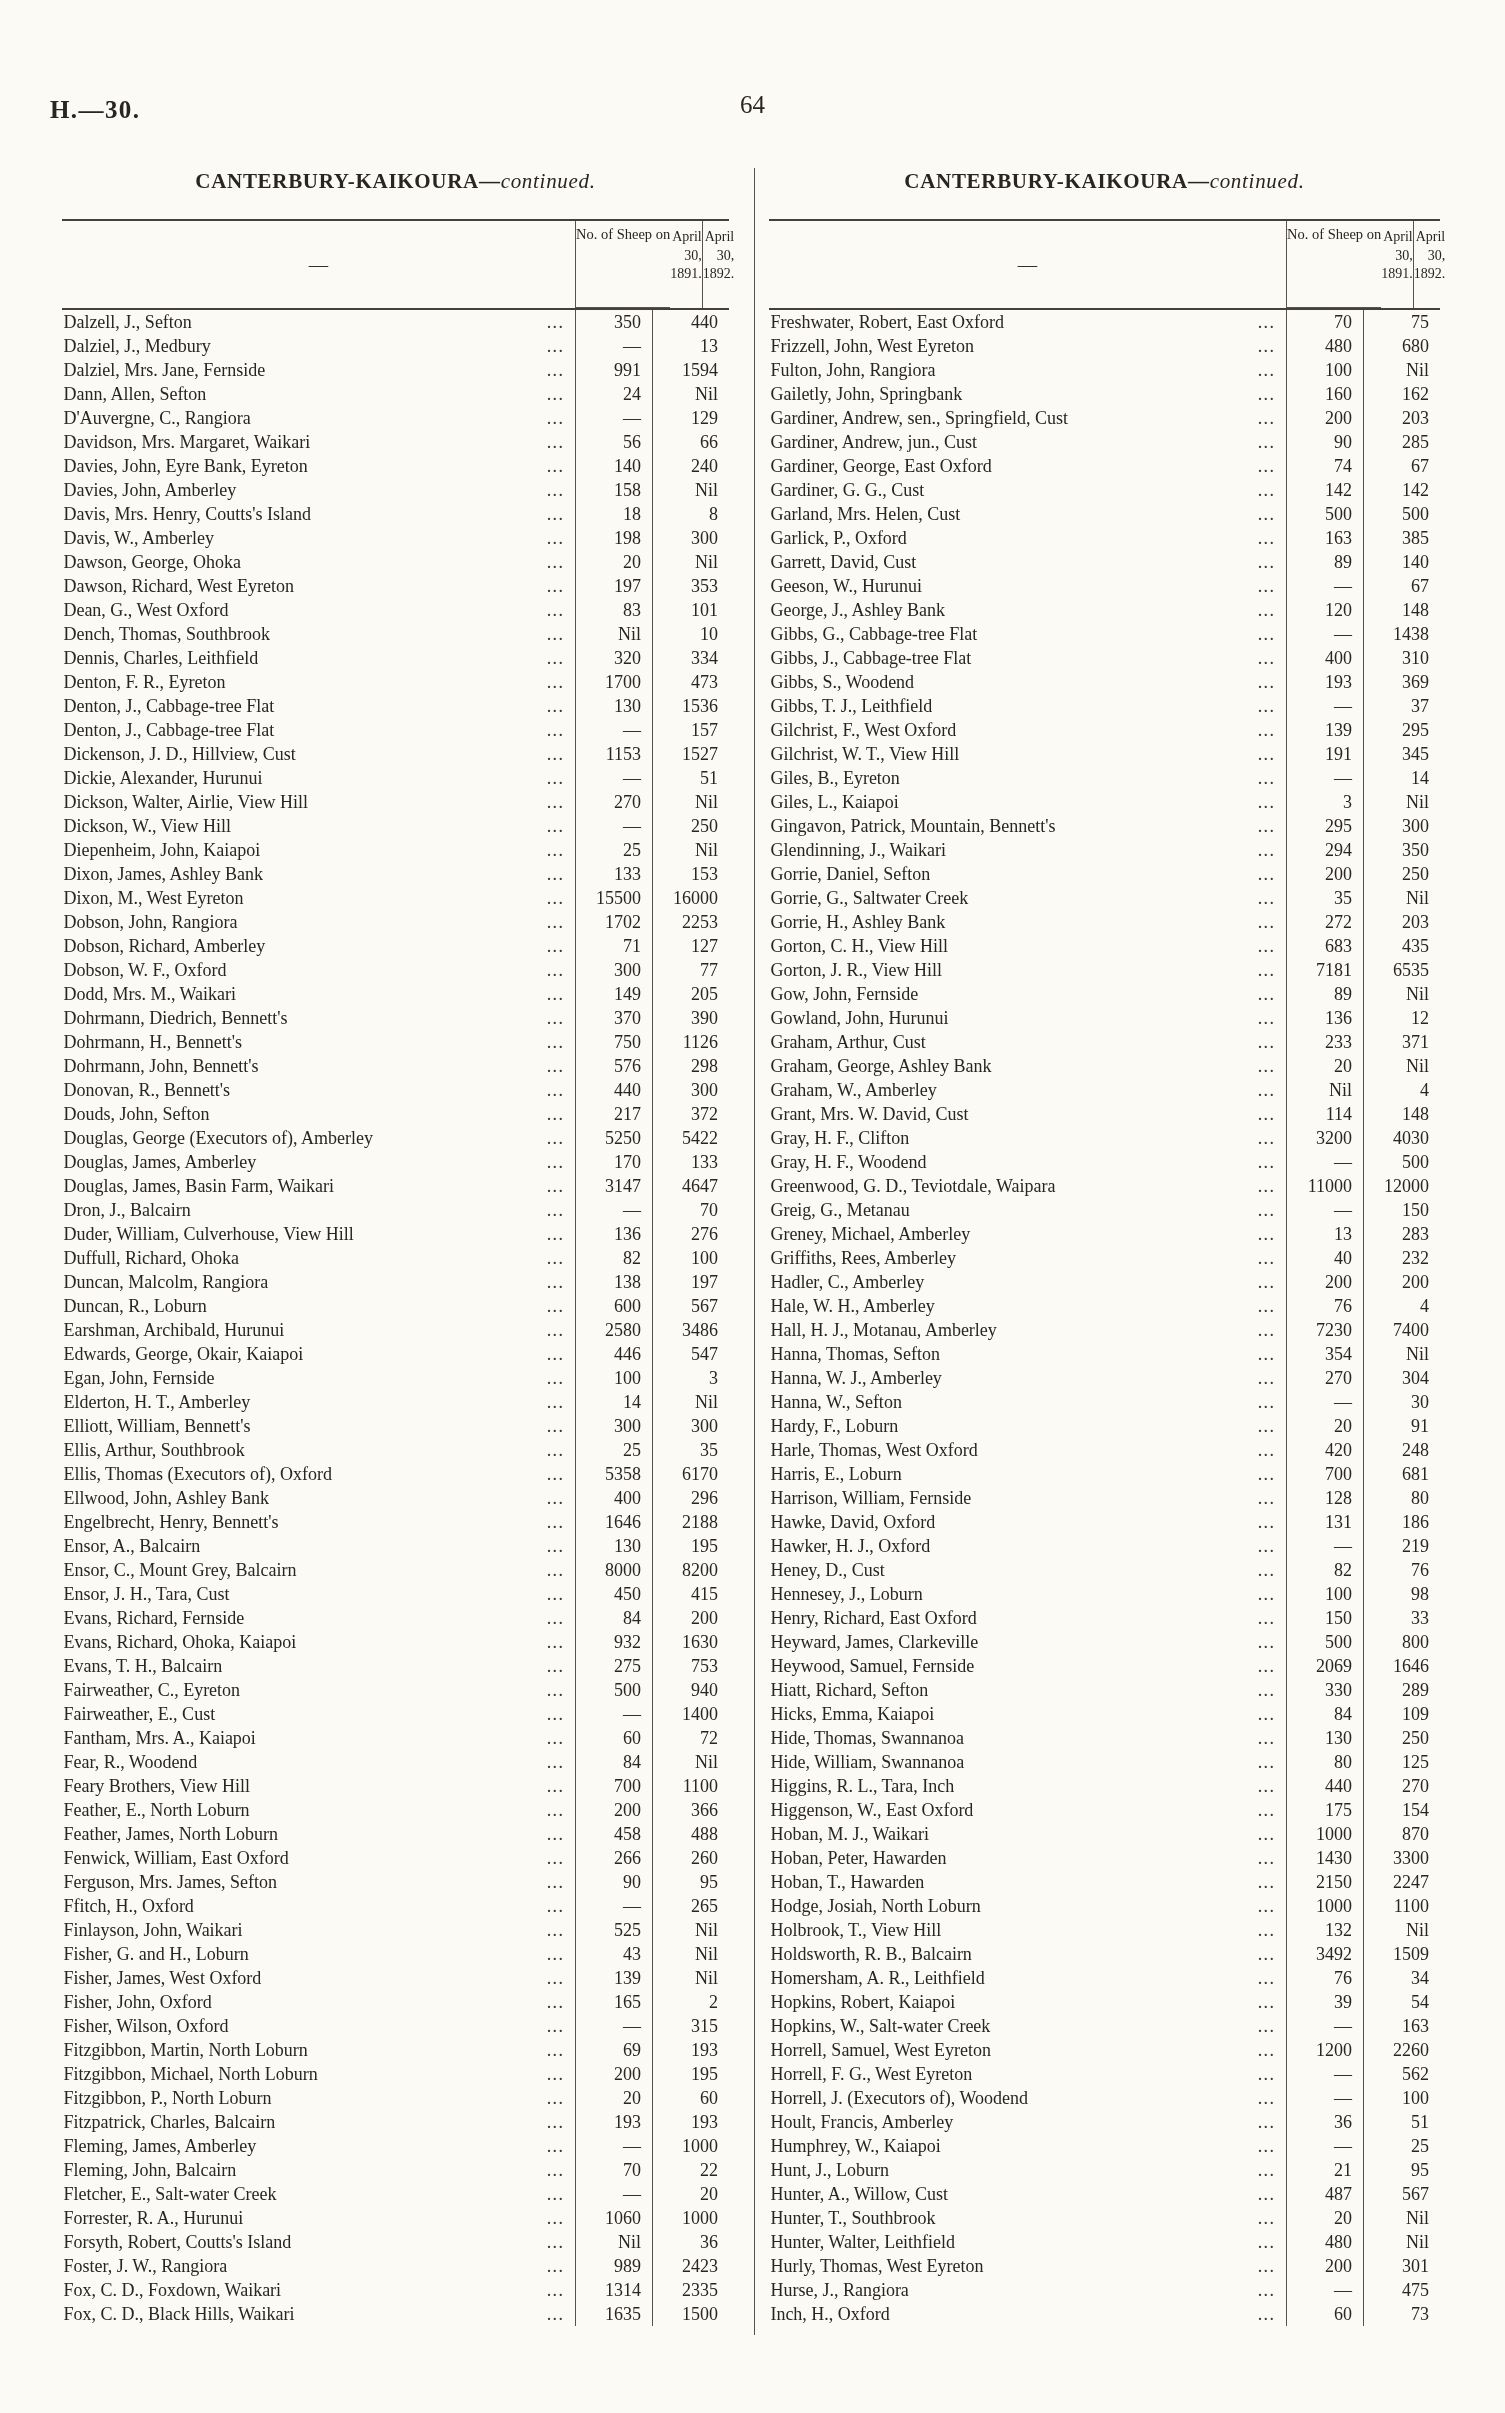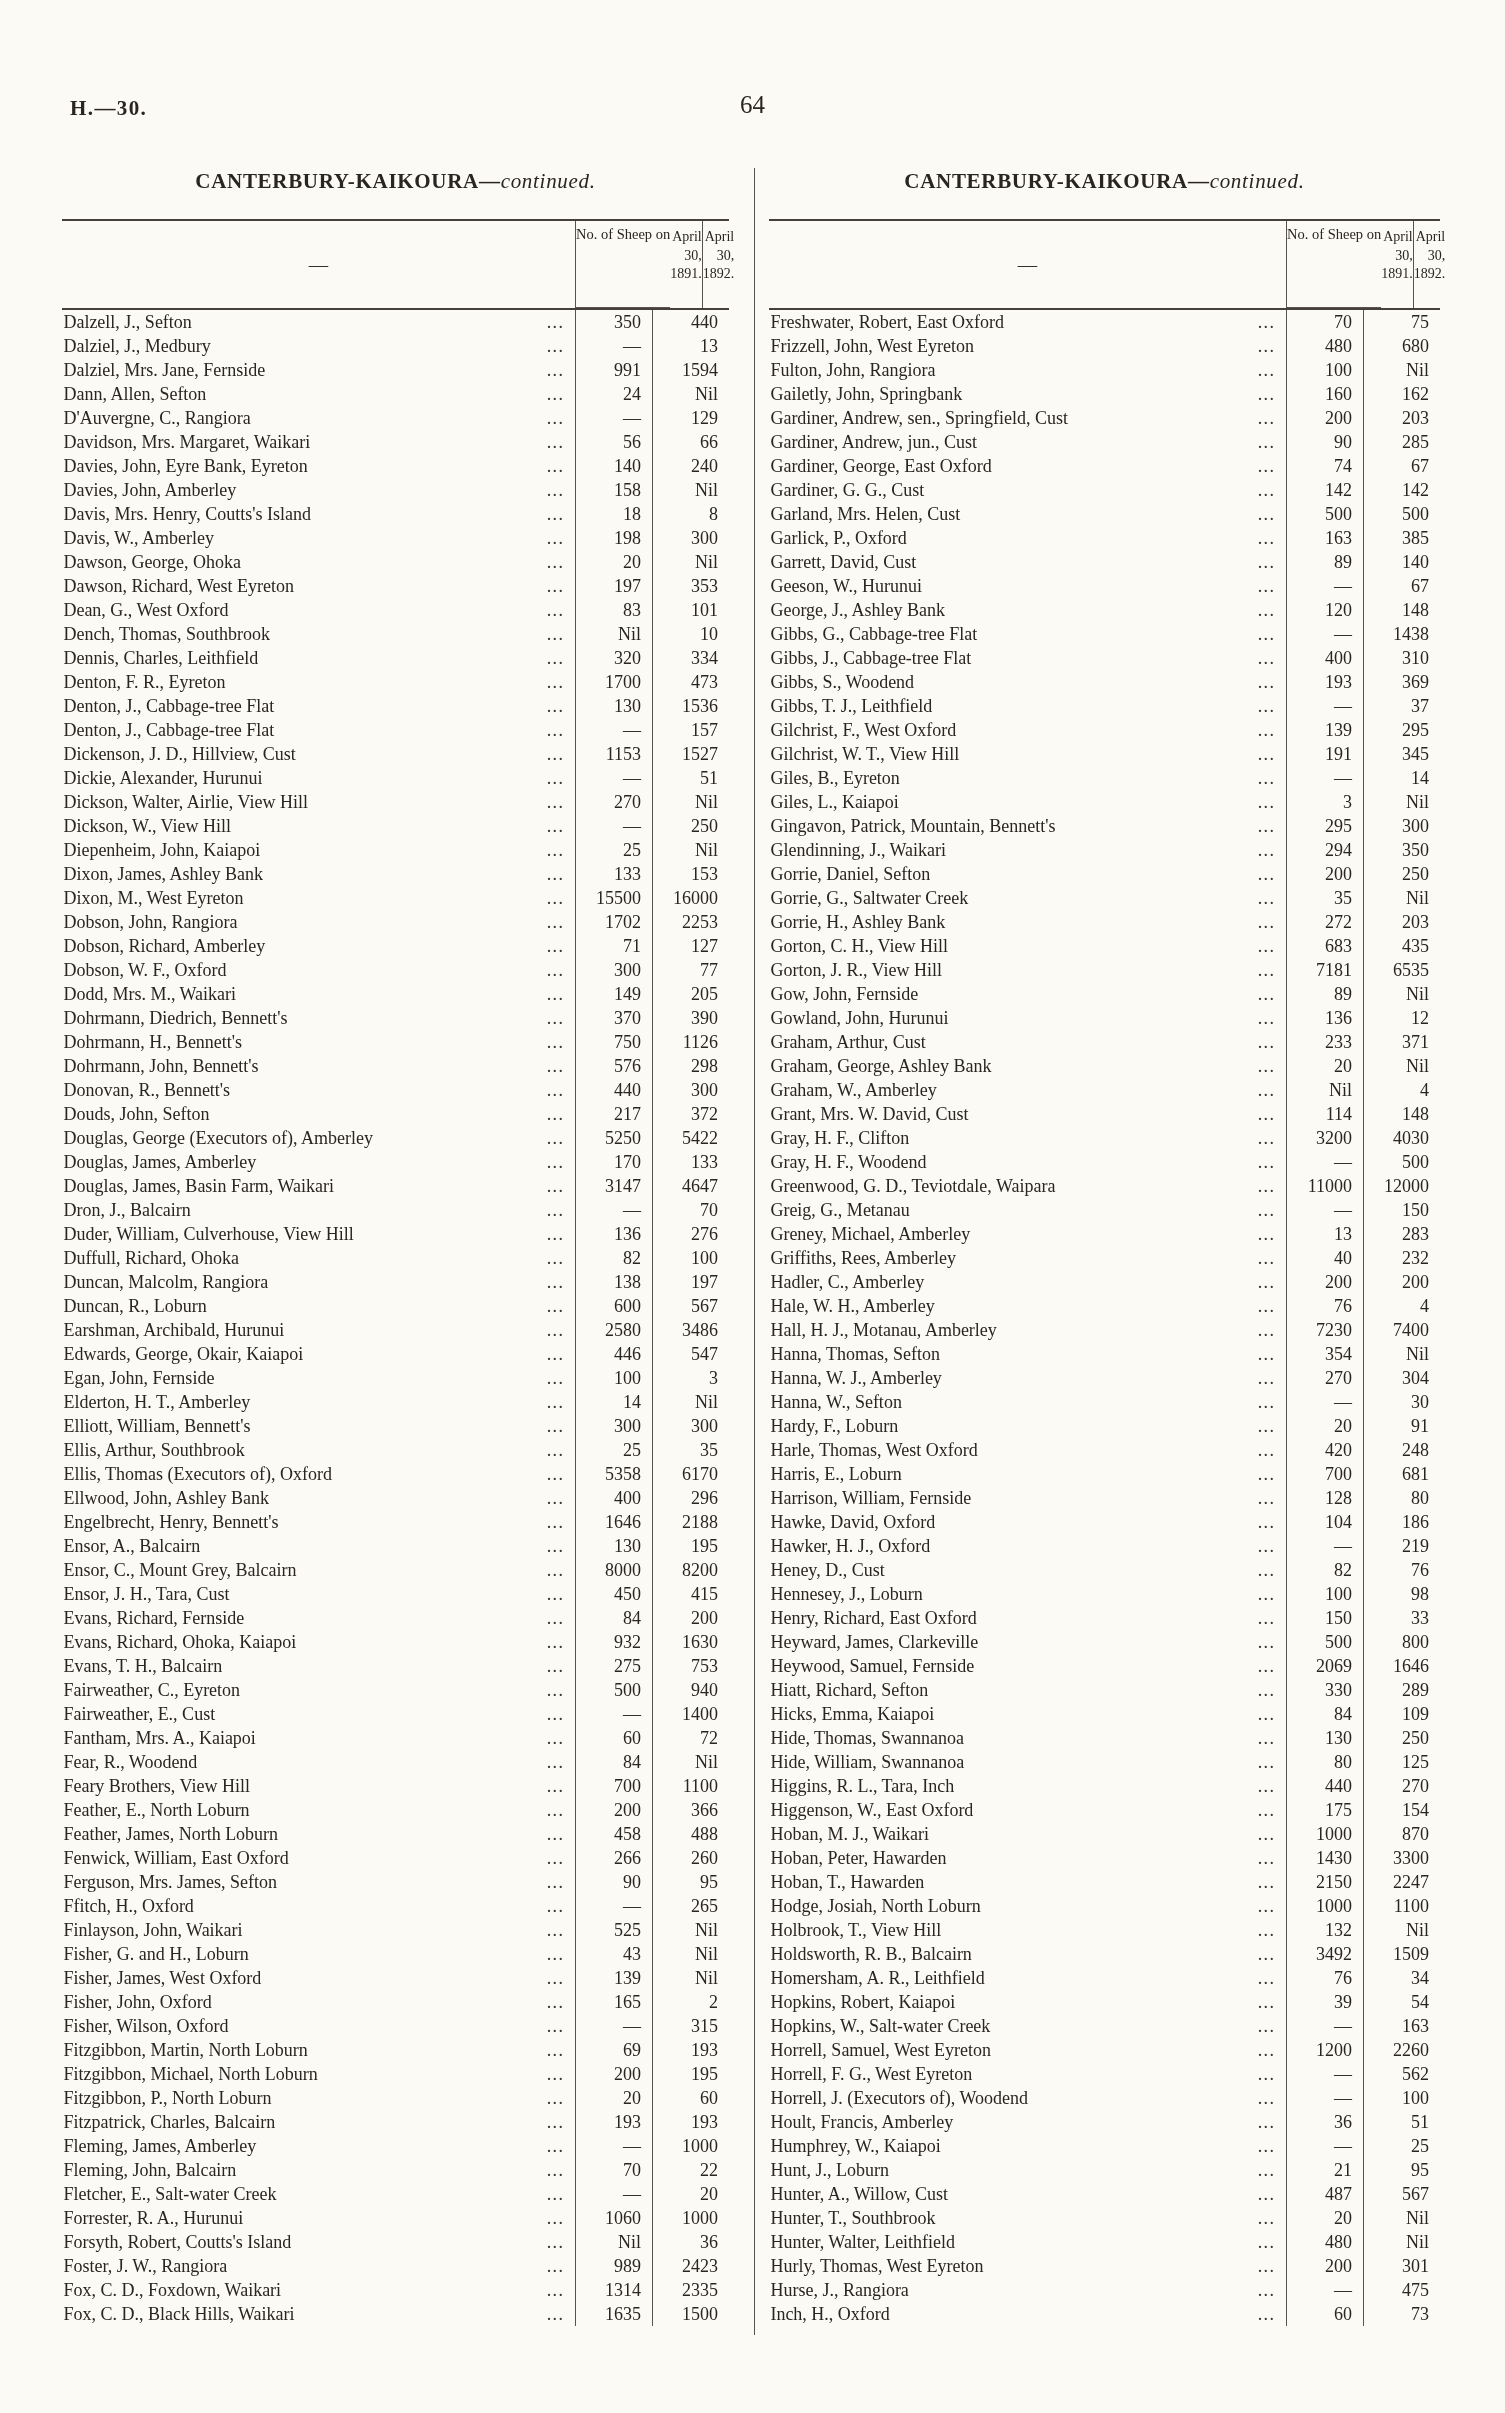--- a/index.html
+++ b/index.html
@@ -7,22 +7,22 @@
   .page {
     position:relative;
     width:1505px; height:2413px;
     background:#fcfaf4;
     color:#29261f;
     font-family:"Liberation Serif", serif;
     overflow:hidden;
     margin:0 auto;
   }
   .doc-ref {
-    position:absolute; left:70px; top:96px;
-    font-size:21px; letter-spacing:1.4px; font-weight:600;
+    position:absolute; left:50px; top:96px;
+    font-size:25px; letter-spacing:1.4px; font-weight:600;
   }
   .page-num {
     position:absolute; left:0; width:100%; top:91px;
     text-align:center; font-size:25px;
   }
   .center-rule {
     position:absolute; left:754px; top:168px;
     width:1.4px; height:2167px; background:#57534a;
   }
   .half { position:absolute; top:169px; }
@@ -919,21 +919,21 @@
           </div>
           <div class="row">
             <div class="cell name">Harrison, William, Fernside</div>
             <div class="cell dots">...</div>
             <div class="cell v1">128</div>
             <div class="cell v2">80</div>
           </div>
           <div class="row">
             <div class="cell name">Hawke, David, Oxford</div>
             <div class="cell dots">...</div>
-            <div class="cell v1">104</div>
+            <div class="cell v1">131</div>
             <div class="cell v2">186</div>
           </div>
           <div class="row">
             <div class="cell name">Hawker, H. J., Oxford</div>
             <div class="cell dots">...</div>
             <div class="cell v1">—</div>
             <div class="cell v2">219</div>
           </div>
           <div class="row">
             <div class="cell name">Heney, D., Cust</div>

